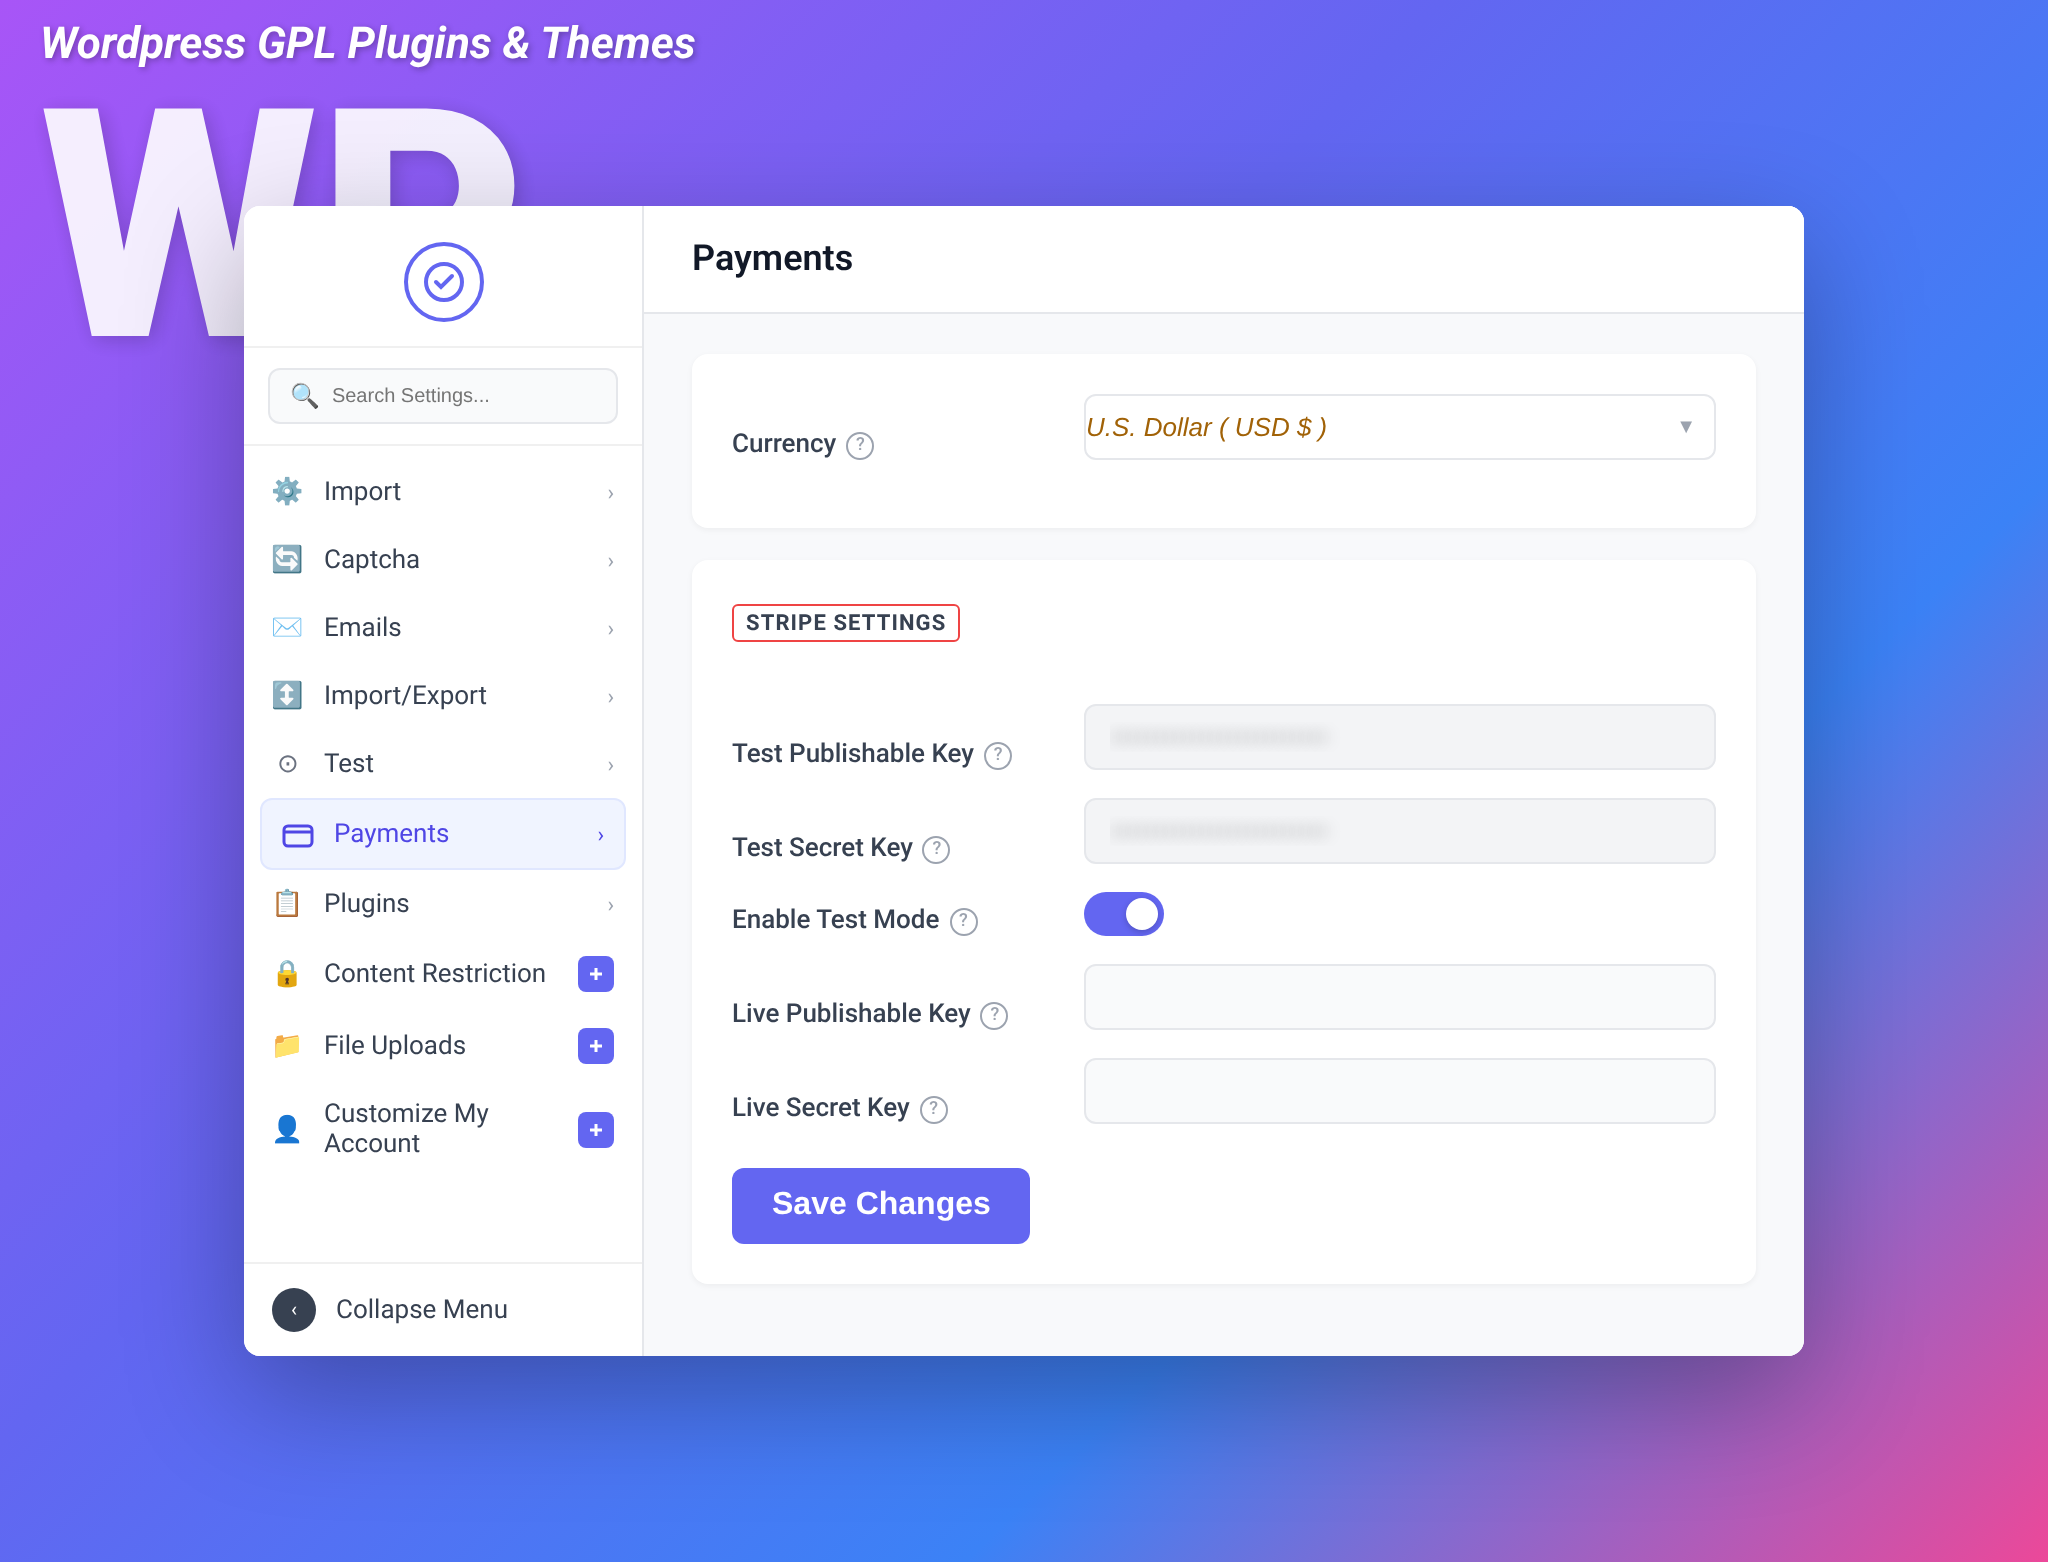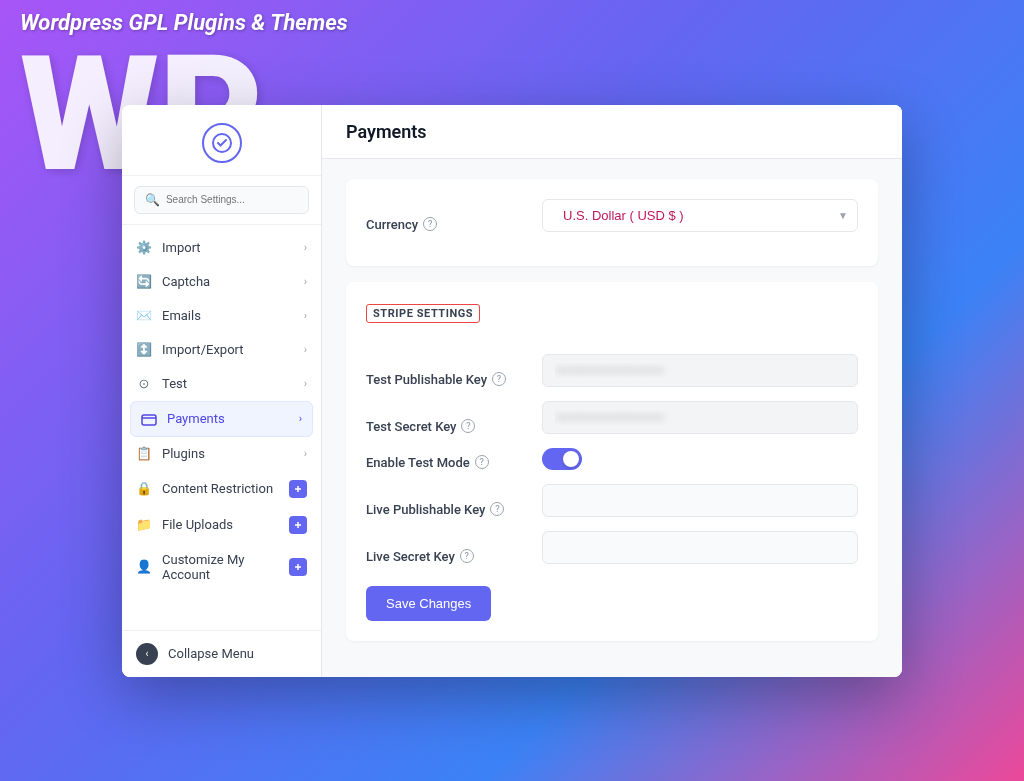--- a/index.html
+++ b/index.html
@@ -290,29 +290,30 @@
       flex: 1;
     }
 
     .select-wrapper {
       position: relative;
       width: 100%;
     }
 
     .select-wrapper select {
       width: 100%;
-      padding: 8px 30px 8px 20px;
+      padding: 8px 30px 8px 0;
       border: 1px solid #e5e7eb;
       border-radius: 6px;
       font-size: 13px;
-      color: #be185d;
+      color: #a16207;
       background: white;
       appearance: none;
       cursor: pointer;
       outline: none;
+      font-style: italic;
     }
 
     .select-arrow {
       position: absolute;
       right: 10px;
       top: 50%;
       transform: translateY(-50%);
       color: #9ca3af;
       font-size: 10px;
       pointer-events: none;
@@ -377,22 +378,22 @@
       box-shadow: 0 1px 3px rgba(0,0,0,0.2);
       transition: left 0.2s;
     }
 
     .save-btn {
       background: #6366f1;
       color: white;
       border: none;
       padding: 10px 20px;
       border-radius: 6px;
-      font-size: 13px;
-      font-weight: 400;
+      font-size: 16px;
+      font-weight: 700;
       cursor: pointer;
       margin-top: 8px;
     }
 
     
     svg {
       display: block;
     }
   </style>
 </head>

